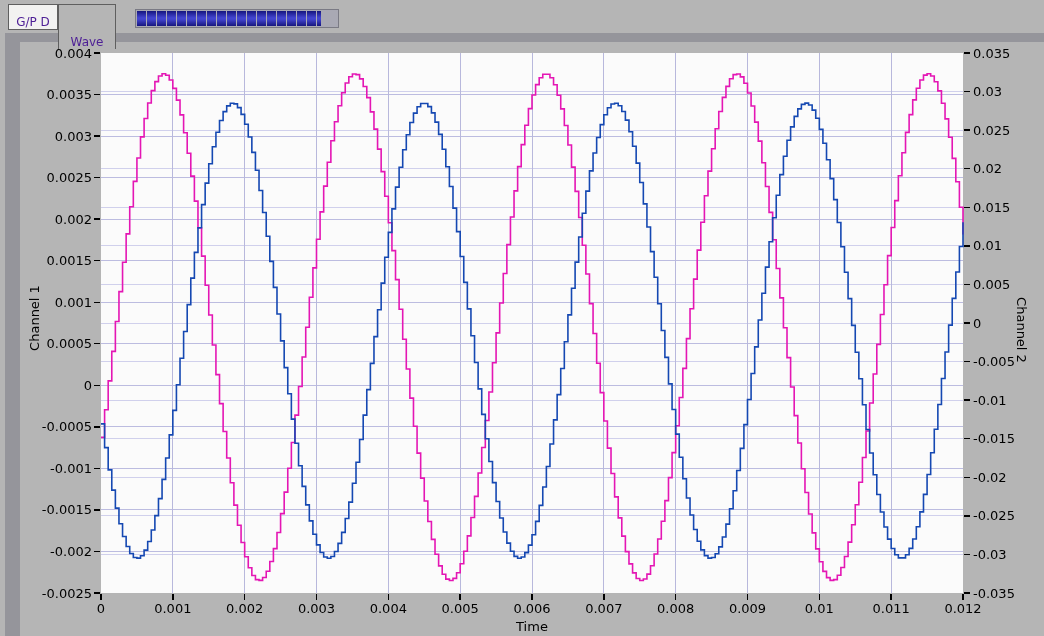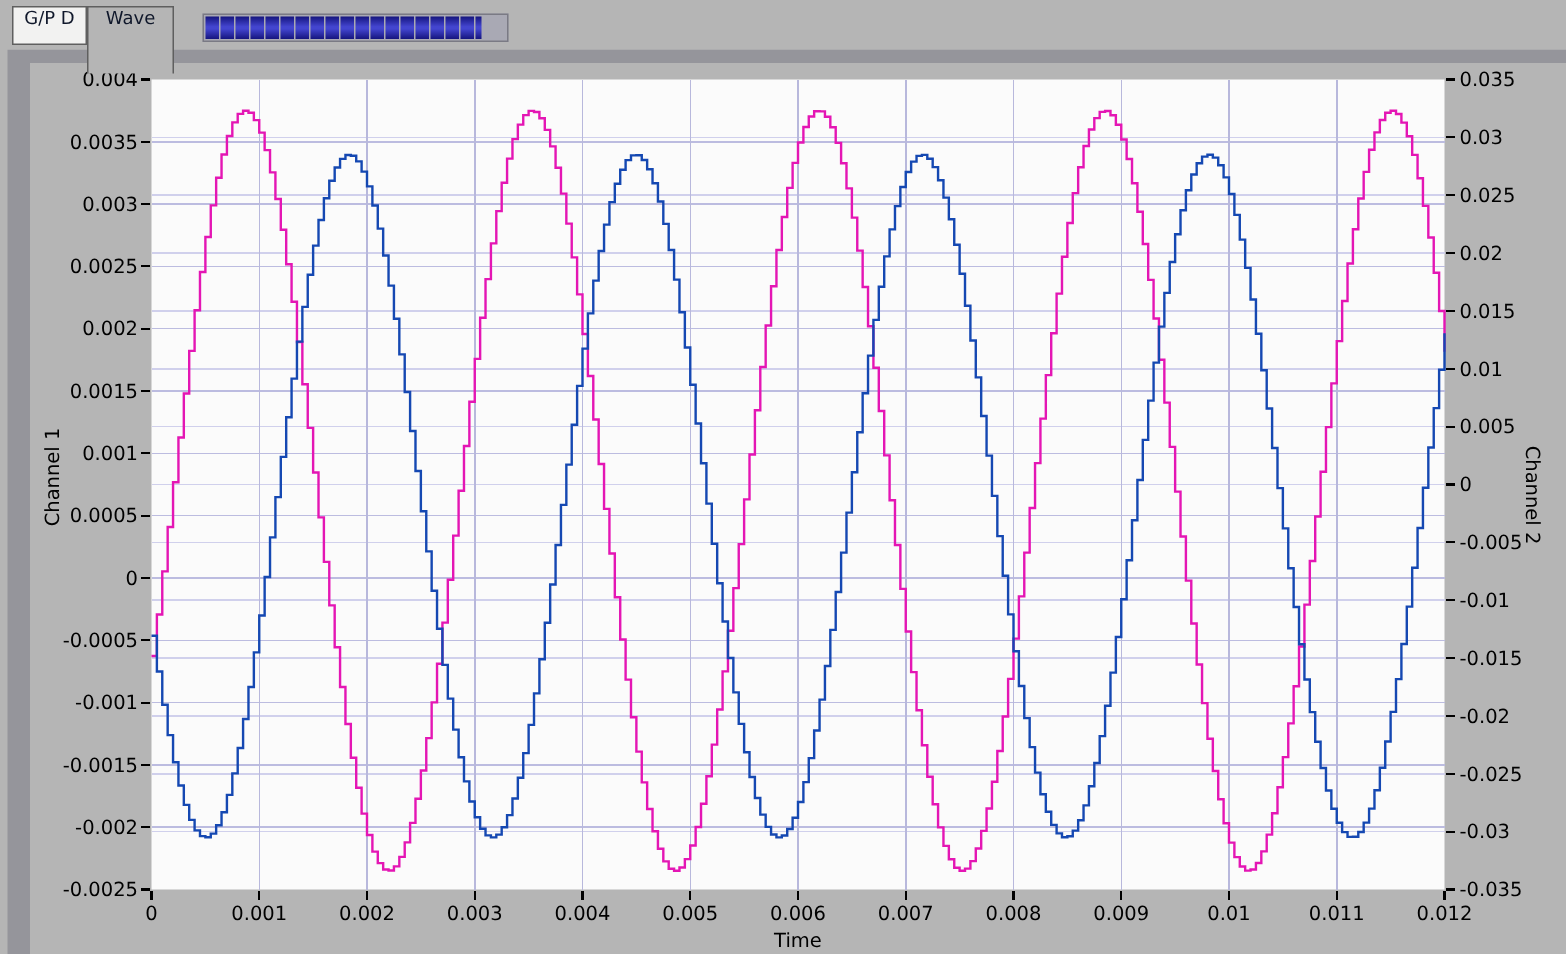--- a/index.html
+++ b/index.html
@@ -1,21 +1,21 @@
 <!DOCTYPE html>
 <html><head>
 <meta charset="utf-8">
 <style>
   html,body{margin:0;padding:0;}
   body{width:1044px;height:636px;overflow:hidden;font-family:"DejaVu Sans",sans-serif;}
   .page{position:relative;width:1044px;height:636px;background:#b5b5b5;}
   
   .tabstrip{position:absolute;left:0;top:0;width:1044px;height:33px;background:#b5b5b5;z-index:3;}
-  .tab{position:absolute;top:4px;height:26px;box-sizing:border-box;display:flex;align-items:flex-start;
-       justify-content:center;font-size:12px;color:#0f172a;cursor:default;}
+  .tab{position:absolute;top:4px;height:26px;box-sizing:border-box;display:flex;align-items:flex-end;
+       justify-content:center;font-size:12px;color:#4c1d95;cursor:default;}
   .tab-unselected{left:8px;width:50px;background:#f2f2f1;border:1px solid #5f5f5f;}
   .tab-selected{left:58px;width:58px;height:45px;background:#b5b5b5;
                 border:1px solid #5f5f5f;border-bottom:none;z-index:4;}
   .progress{position:absolute;left:135px;top:9px;width:204px;height:19px;box-sizing:border-box;
             background:#a9a9b4;border:1px solid #7a7a84;display:flex;align-items:stretch;padding:1px;}
   .progress .seg{flex:0 0 9px;margin-right:1px;}
   .progress .seg.last{flex:0 0 4px;margin-right:0;}
   
   .panel{position:absolute;left:5px;top:33px;right:0;bottom:0;background:#95959b;z-index:1;}
   .graph{position:absolute;left:20px;top:42px;width:1024px;height:594px;background:#b5b5b5;z-index:2;}

